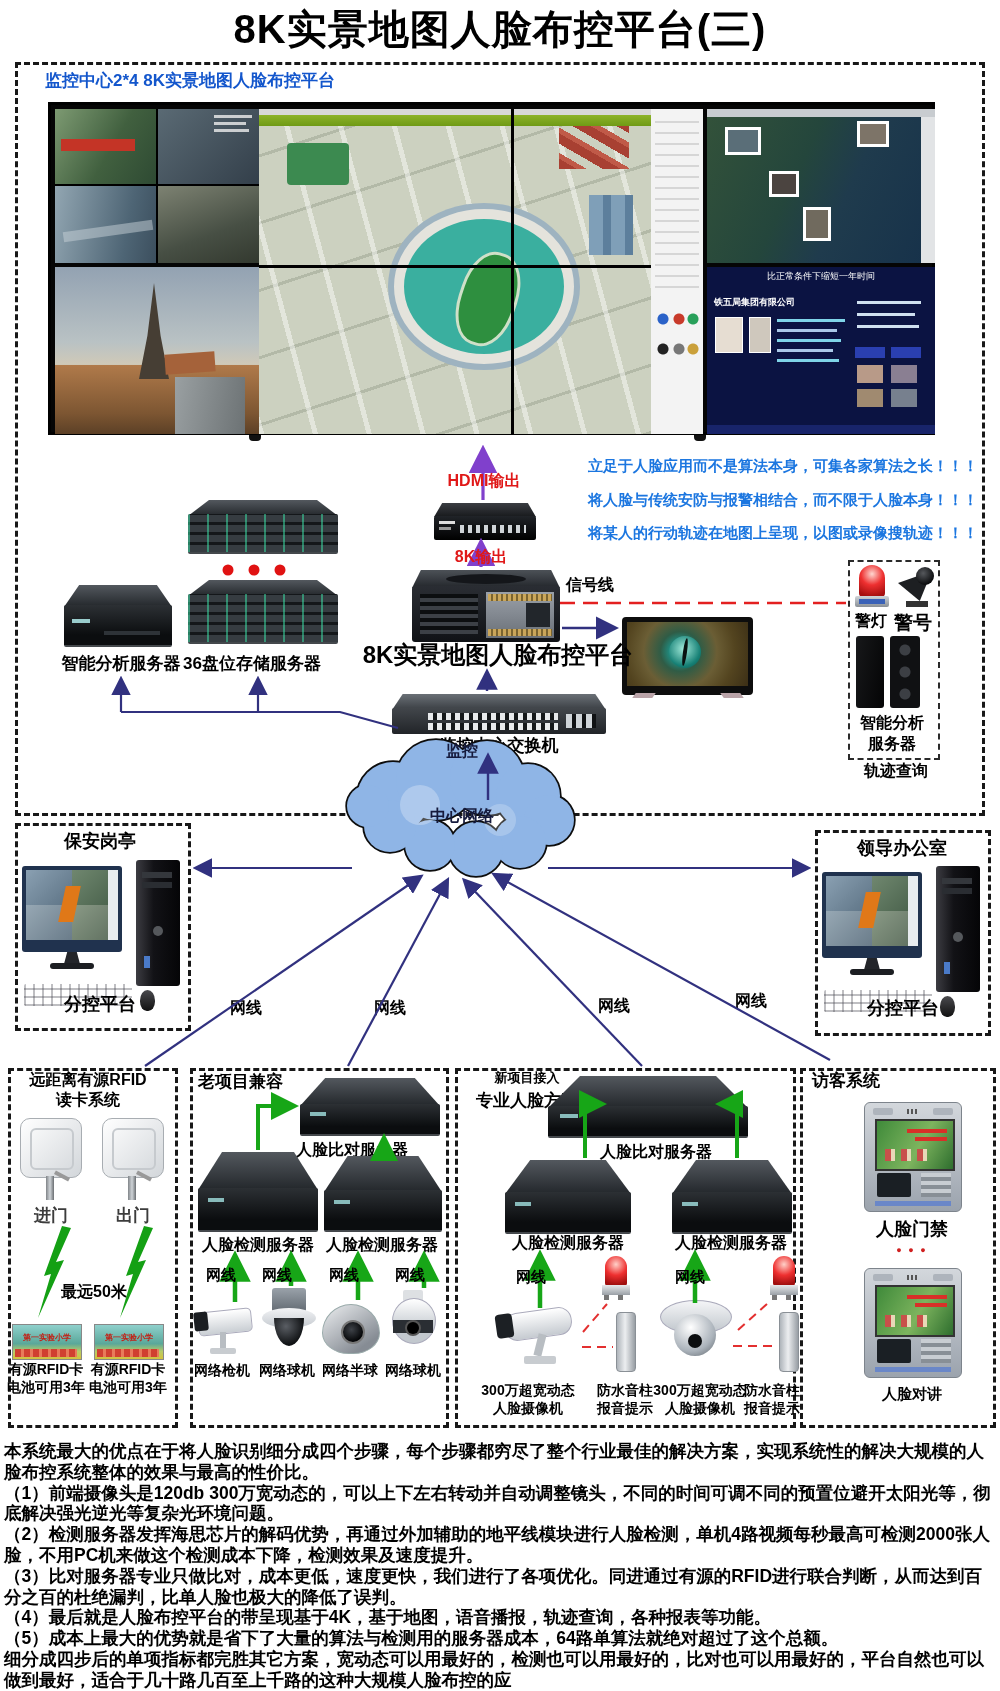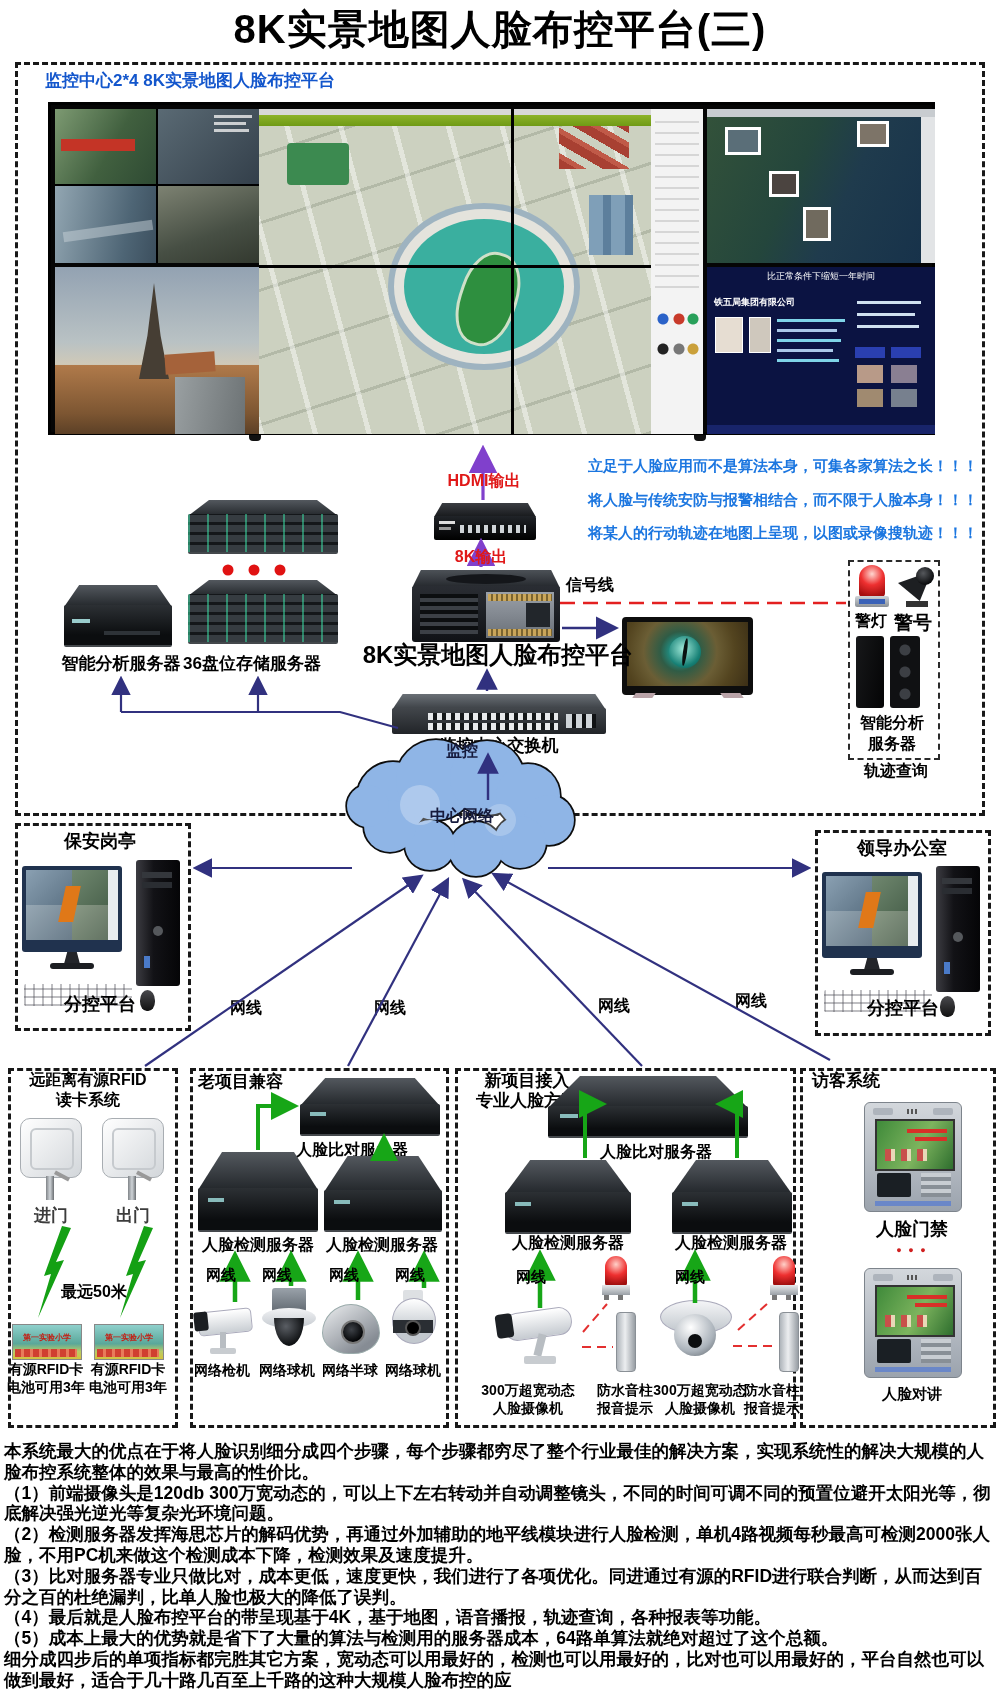--- a/index.html
+++ b/index.html
@@ -452,21 +452,21 @@
     <div class="abs" style="left:6px;top:8px;width:42px;height:44px;border-radius:50%;background:linear-gradient(#ffffff,#c2c8ce 70%);border:1px solid #aab;"></div>
     <div class="abs" style="left:7px;top:30px;width:40px;height:13px;background:#2a2e33;"></div>
     <div class="abs" style="left:21px;top:32px;width:12px;height:12px;border-radius:50%;background:#000;box-shadow:0 0 0 2px #555;"></div>
   </div>
   <div class="lbl c" style="left:222px;top:1362px;font-size:14px;">网络枪机</div>
   <div class="lbl c" style="left:287px;top:1362px;font-size:14px;">网络球机</div>
   <div class="lbl c" style="left:350px;top:1362px;font-size:14px;">网络半球</div>
   <div class="lbl c" style="left:413px;top:1362px;font-size:14px;">网络球机</div>
 
   <div class="dashbox" style="left:455px;top:1068px;width:335px;height:354px;"></div>
-  <div class="lbl c" style="left:527px;top:1071px;font-size:17px;">新项目接入</div>
+  <div class="lbl c" style="left:527px;top:1071px;font-size:13px;">新项目接入</div>
   <div class="lbl c" style="left:527px;top:1091px;font-size:17px;">专业人脸方案</div>
   <div class="rack" style="left:548px;top:1076px;width:200px;height:62px;z-index:2;">
     <div class="rtop" style="height:32px;clip-path:polygon(16% 0,84% 0,100% 100%,0 100%);"></div>
     <div class="rfront" style="top:30px;">
         <div class="abs" style="left:12px;top:8px;width:18px;height:4px;background:#8bb;"></div>
       </div>
   </div>
   <div class="lbl c" style="left:656px;top:1143px;font-size:16px;">人脸比对服务器</div>
   <div class="rack" style="left:505px;top:1160px;width:126px;height:74px;z-index:2;">
     <div class="rtop" style="height:34px;clip-path:polygon(20% 0,80% 0,100% 100%,0 100%);"></div>

